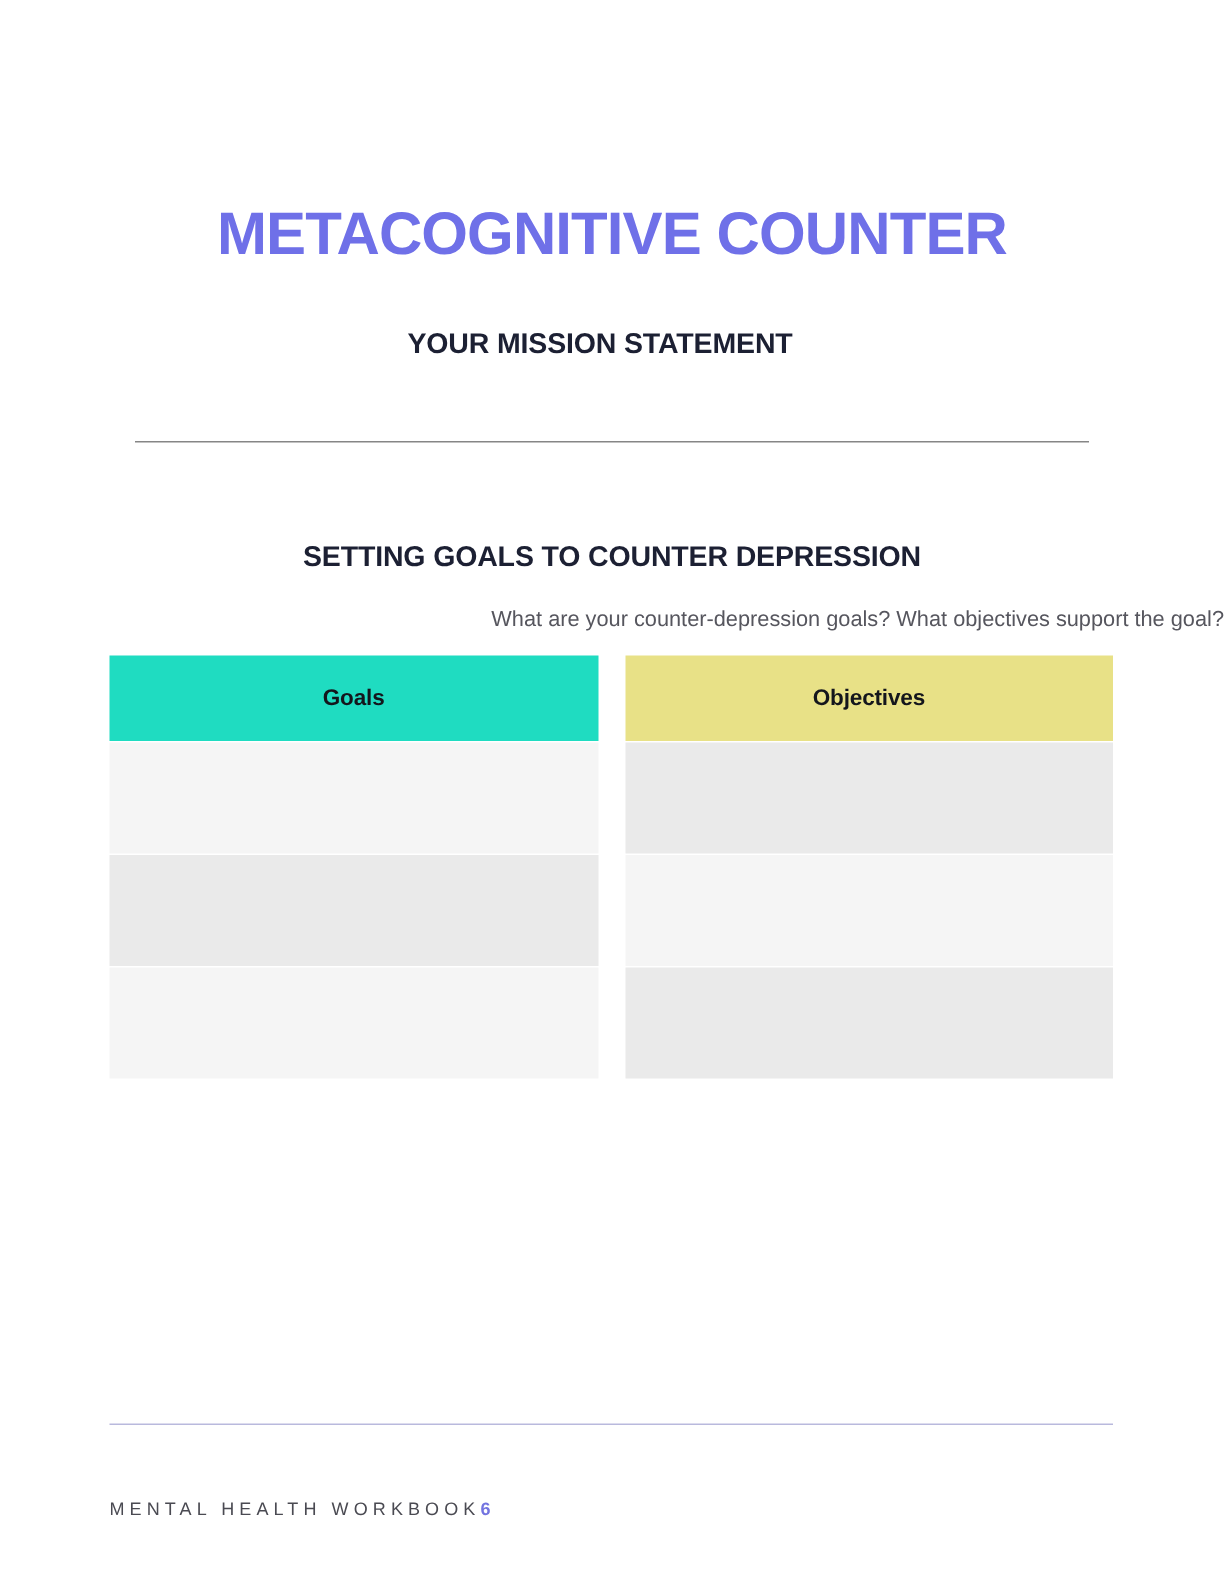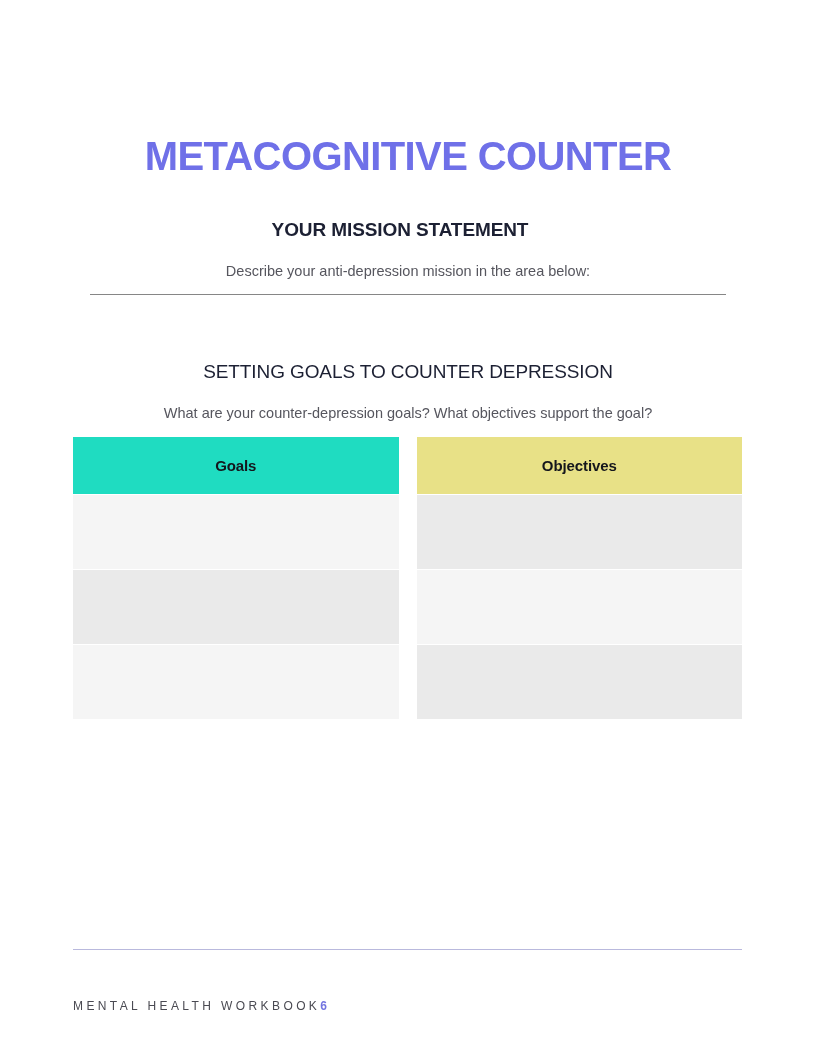--- a/index.html
+++ b/index.html
@@ -71,30 +71,30 @@
   }
 
   
   .section-two-heading {
     position: absolute;
     left: 0;
     right: 0;
     top: 345px;
     text-align: center;
     font-size: 19px;
-    font-weight: normal;
+    font-weight: bold;
     letter-spacing: -0.1px;
     color: #1c2033;
   }
   .section-two-sub {
     position: absolute;
     left: 0;
     right: 0;
     top: 390px;
-    text-align: center;
+    text-align: right;
     font-size: 14.5px;
     font-weight: normal;
     color: #56565e;
   }
 
   
   .goals-table {
     position: absolute;
     left: 73px;
     top: 437px;
@@ -169,21 +169,20 @@
   }
 </style>
 </head>
 <body>
 
 <div class="page">
 
   <h1 class="page-title">METACOGNITIVE COUNTER</h1>
 
   <h2 class="section-one-heading">YOUR MISSION STATEMENT</h2>
-  <p class="section-one-sub">Describe your anti-depression mission in the area below:</p>
   <div class="mission-line"></div>
 
   <h2 class="section-two-heading">SETTING GOALS TO COUNTER DEPRESSION</h2>
   <p class="section-two-sub">What are your counter-depression goals? What objectives support the goal?</p>
 
   <div class="goals-table">
 
     <div class="table-row header-row">
       <div class="table-cell col-goals">Goals</div>
       <div class="table-cell col-objectives">Objectives</div>

